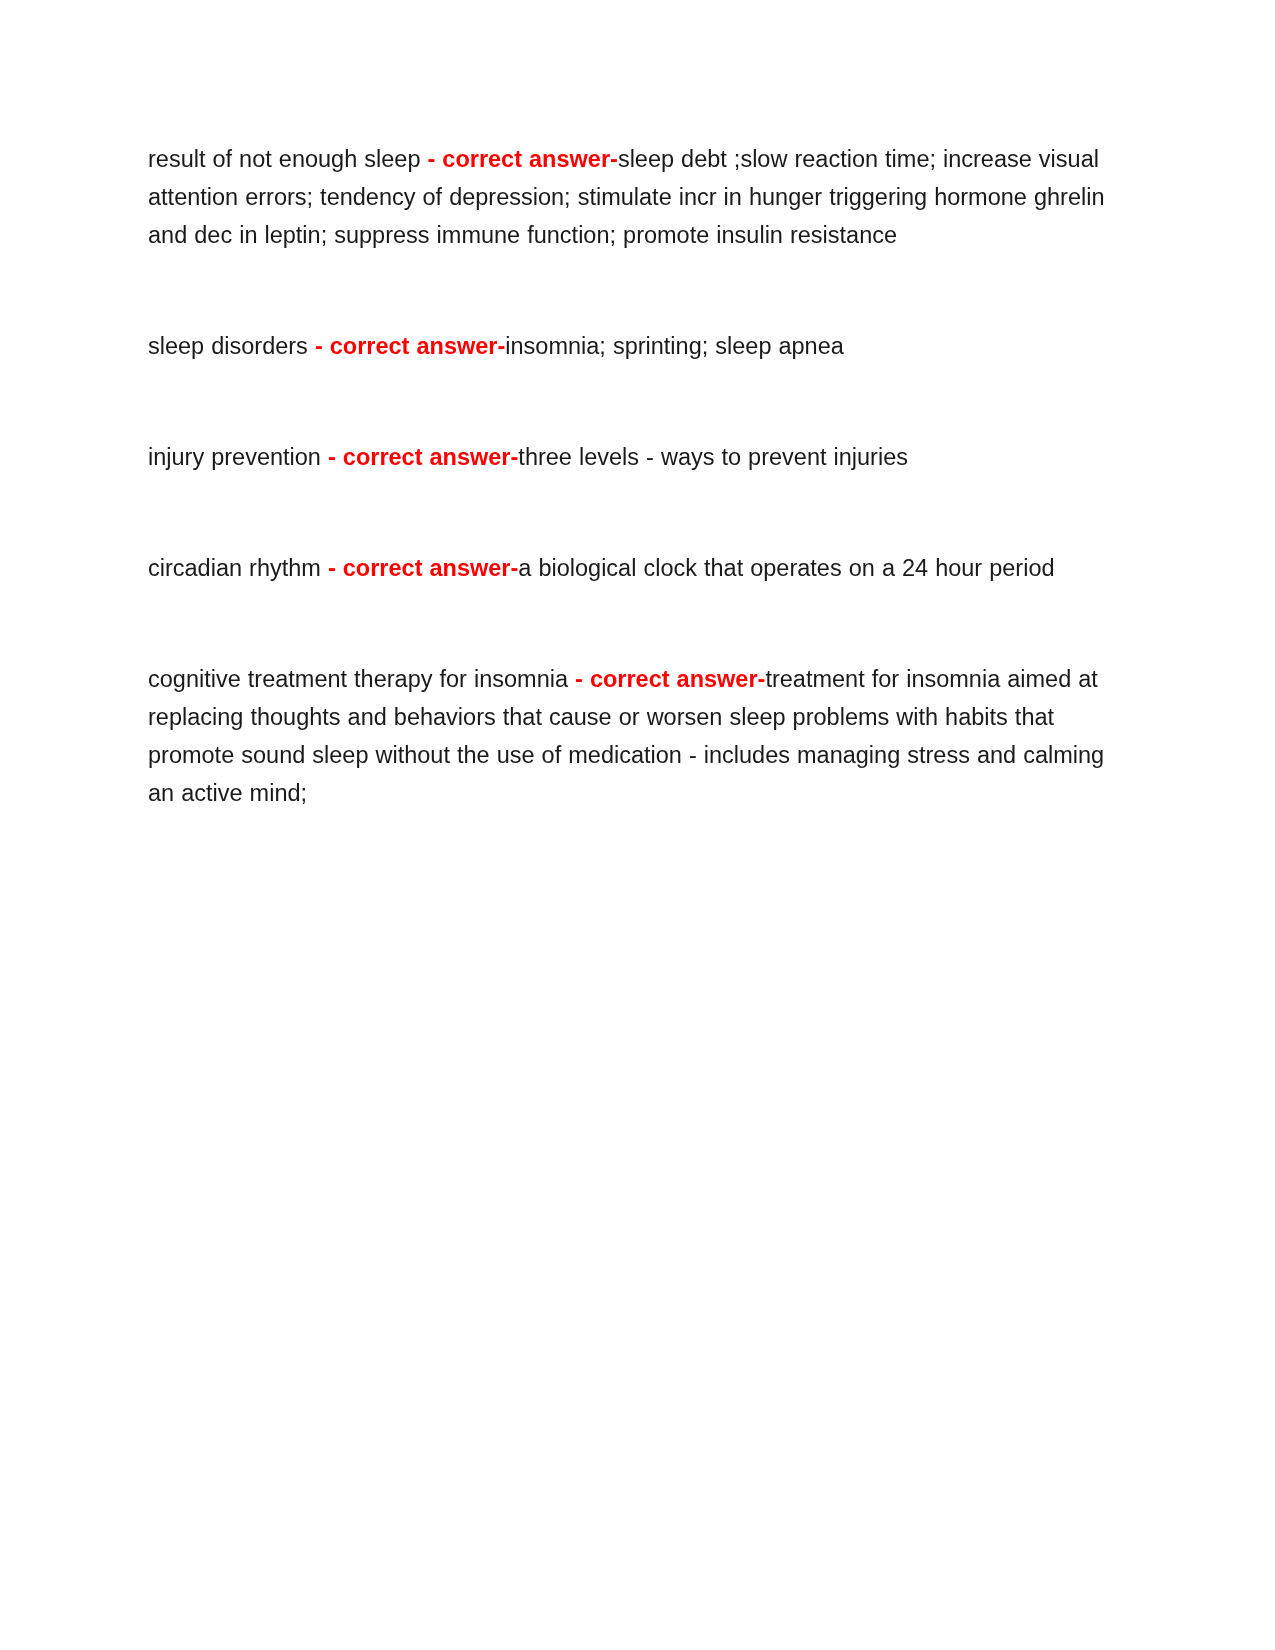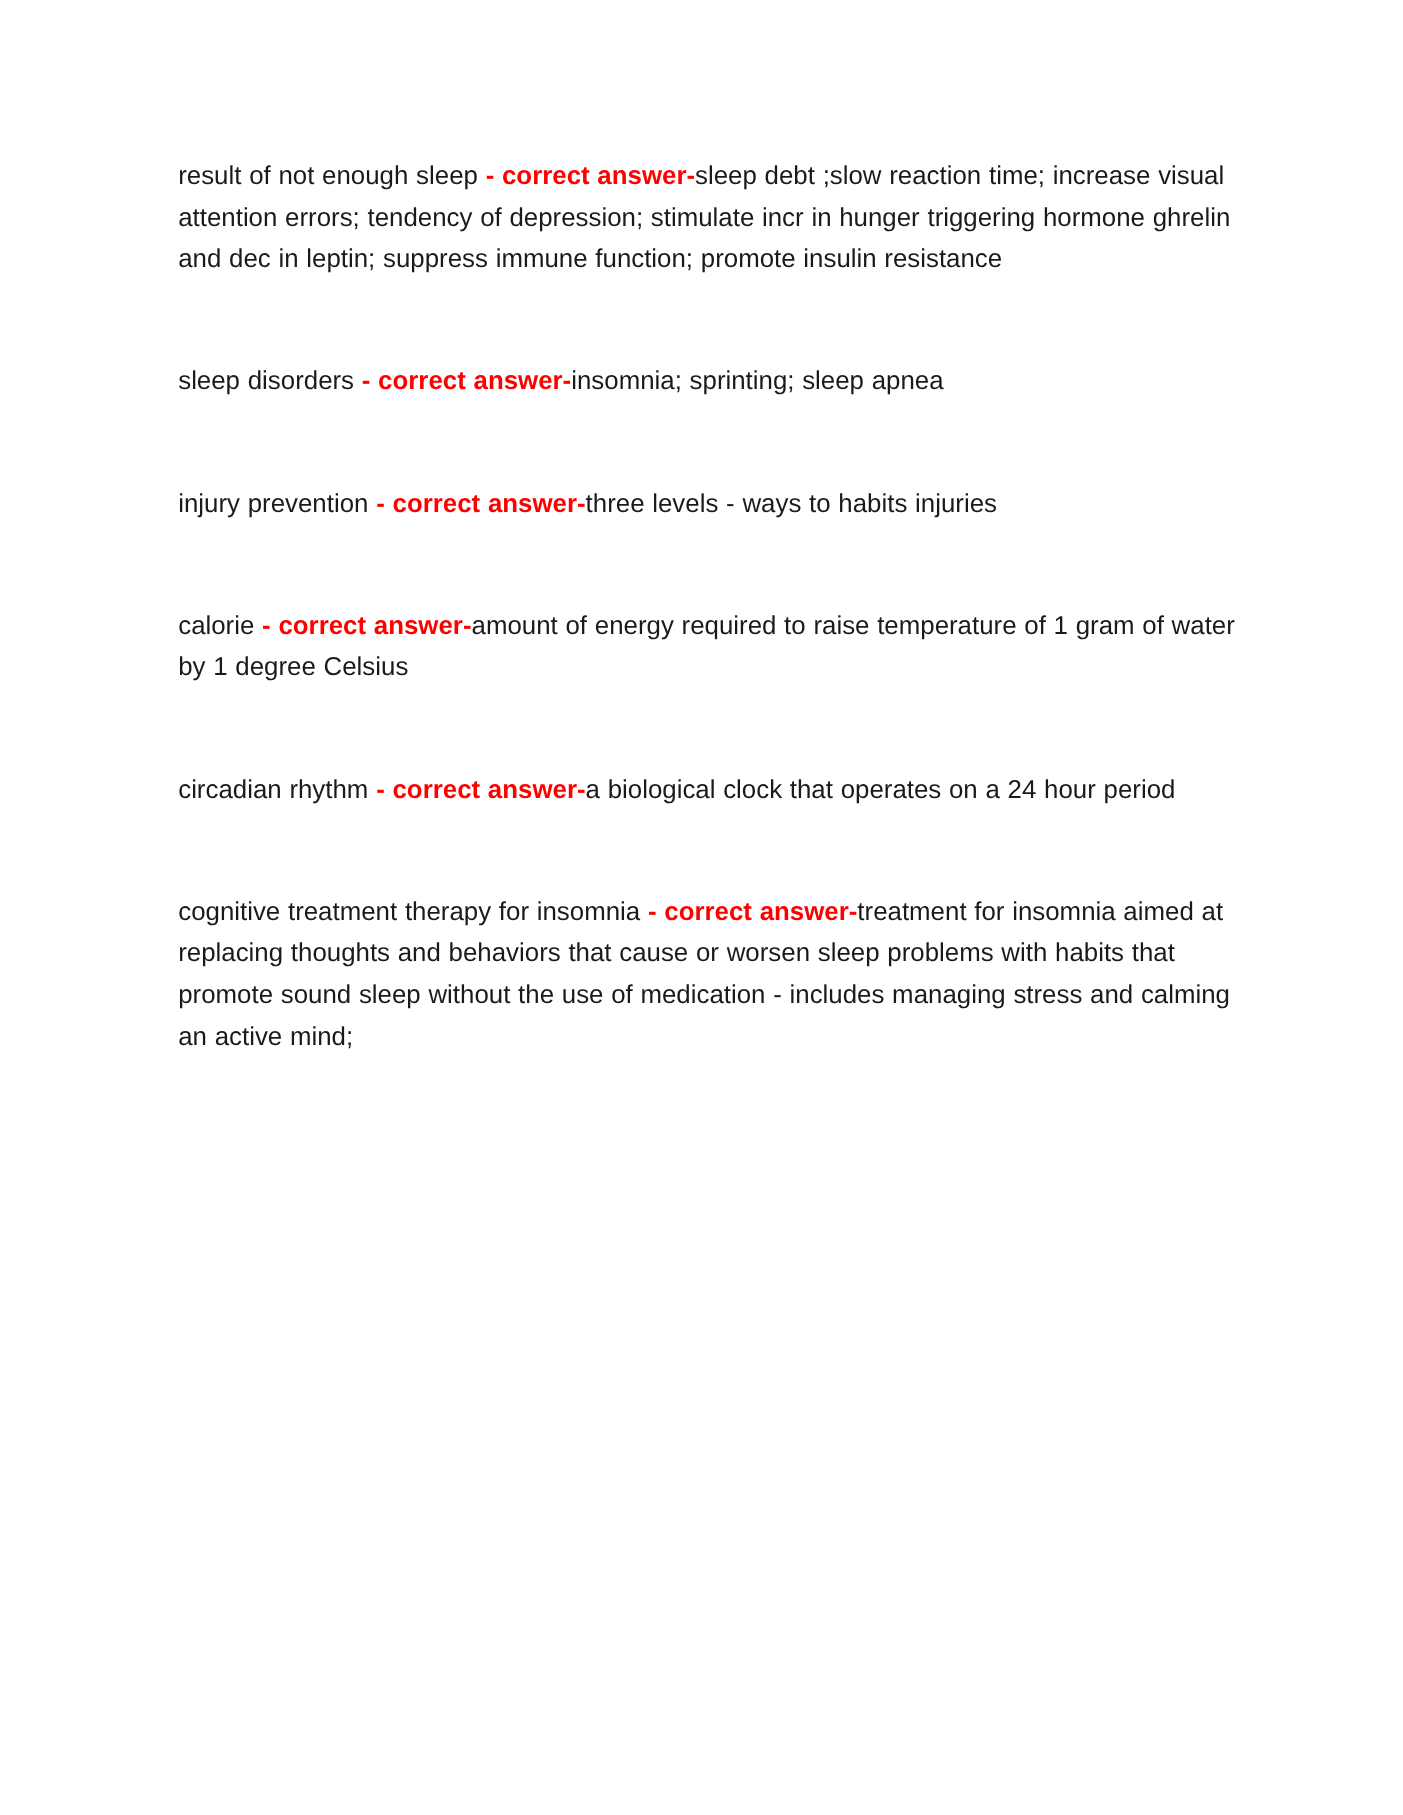--- a/index.html
+++ b/index.html
@@ -15,21 +15,21 @@
     background: #ffffff;
     overflow: hidden;
     font-family: "Liberation Sans", "DejaVu Sans", sans-serif;
     color: #1a1a1a;
   }
   .content {
     box-sizing: border-box;
     padding: 140px 139px 0 146px;
   }
   p.qa {
-    margin: 0 0 73px 16px;
+    margin: 0 0 73px 2px;
     font-size: 23.5px;
     line-height: 38px;
     font-weight: 400;
     color: #1a1a1a;
     word-spacing: 0.5px;
   }
   p.qa:last-child {
     margin-bottom: 0;
   }
   .term, .definition {
@@ -47,26 +47,24 @@
   <div class="content">
 
     <p class="qa"><span class="term">result of not enough sleep</span>
 <span class="marker">- correct answer-</span><span class="definition">sleep debt ;slow reaction time; increase visual attention errors; tendency of depression; stimulate incr in hunger triggering hormone ghrelin and dec in leptin; suppress immune function; promote insulin resistance</span></p>
 
     <p class="qa"><span class="term">sleep disorders</span>
 <span class="marker">- correct answer-</span><span class="definition">insomnia; sprinting; sleep apnea</span></p>
 
 
     <p class="qa"><span class="term">injury prevention</span>
-<span class="marker">- correct answer-</span><span class="definition">three levels - ways to habits injuries</span></p>
+<span class="marker">- correct answer-</span><span class="definition">three levels - ways to prevent injuries</span></p>
 
 
 
-    <p class="qa"><span class="term">calorie</span>
-<span class="marker">- correct answer-</span><span class="definition">amount of energy required to raise temperature of 1 gram of water by 1 degree Celsius</span></p>
 
     <p class="qa"><span class="term">circadian rhythm</span>
 <span class="marker">- correct answer-</span><span class="definition">a biological clock that operates on a 24 hour period</span></p>
 
     <p class="qa"><span class="term">cognitive treatment therapy for insomnia</span>
 <span class="marker">- correct answer-</span><span class="definition">treatment for insomnia aimed at replacing thoughts and behaviors that cause or worsen sleep problems with habits that promote sound sleep without the use of medication - includes managing stress and calming an active mind;</span></p>
 
   </div>
 </div>
 

